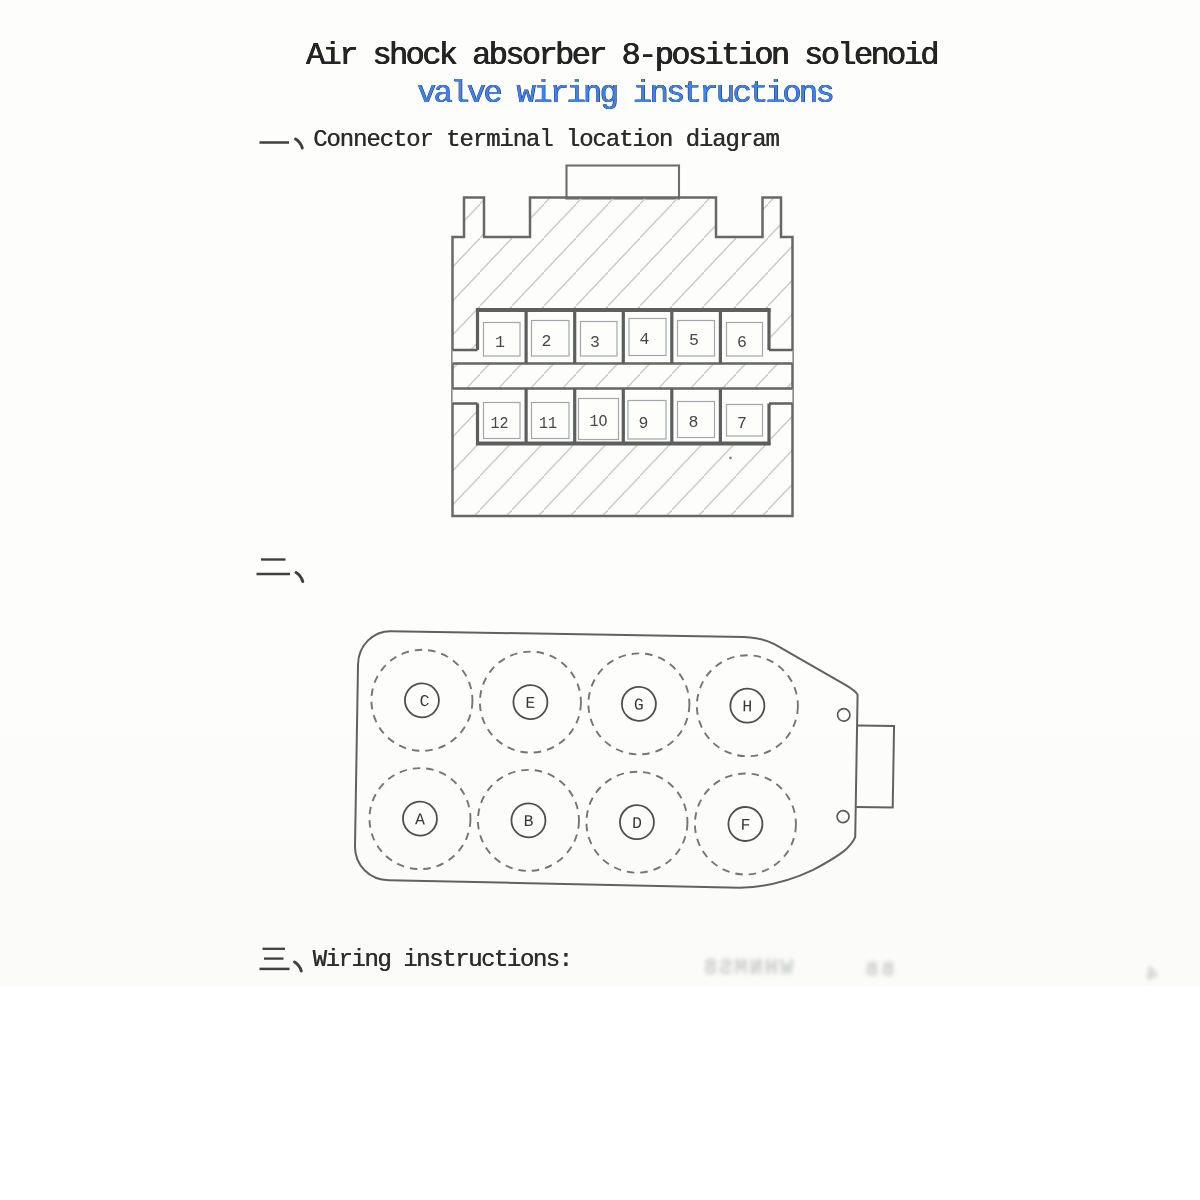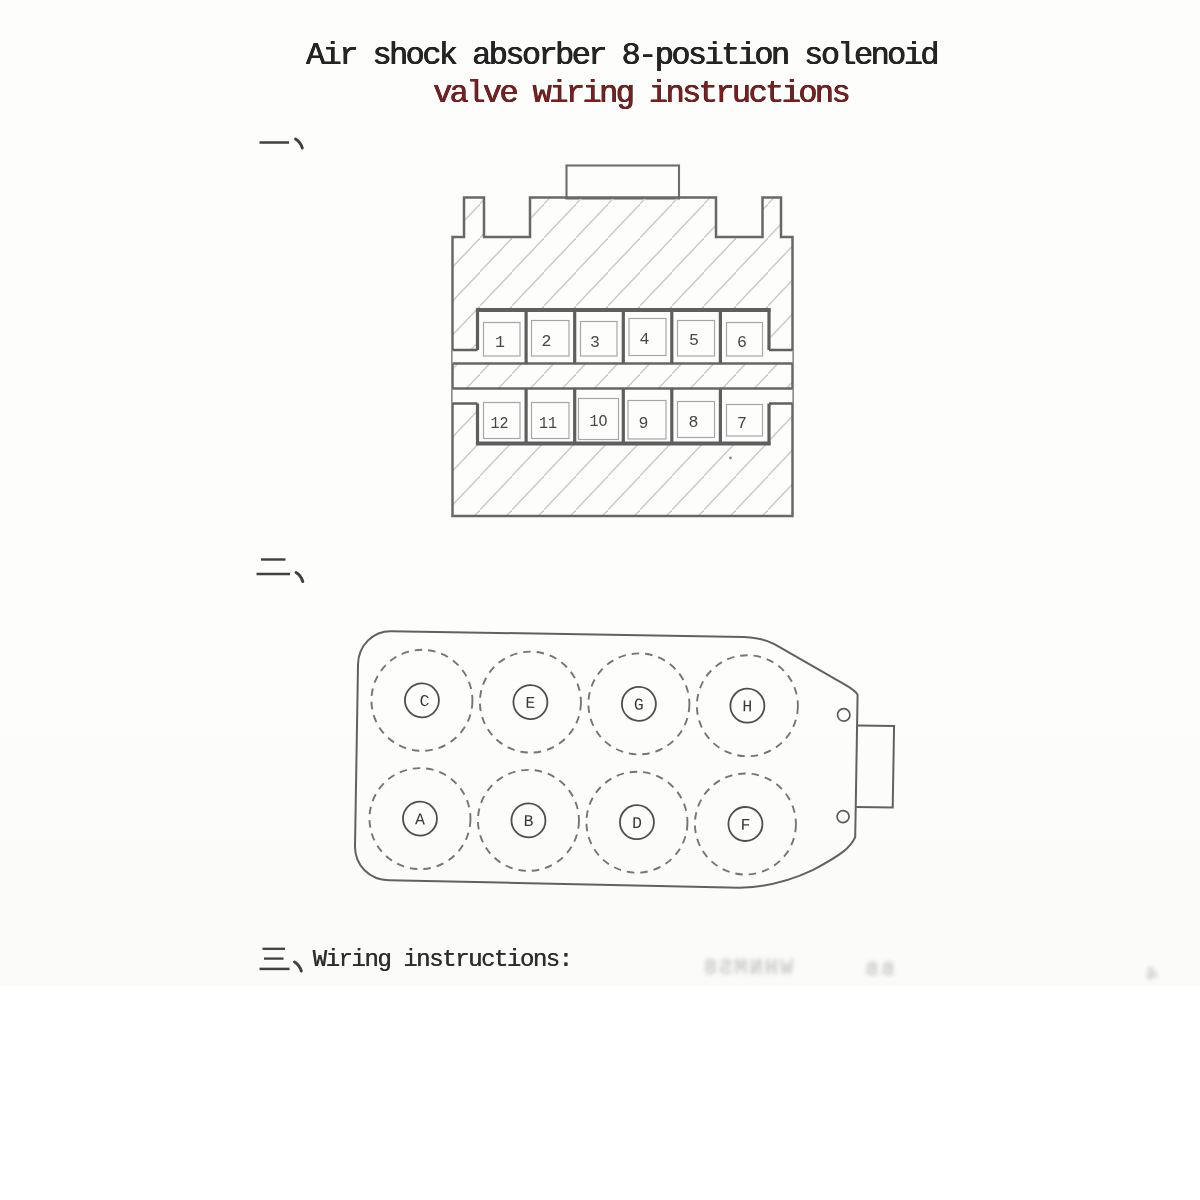--- a/index.html
+++ b/index.html
@@ -12,27 +12,28 @@
   .h{font-size:24px;letter-spacing:-1.1px;color:#2b2b2b;filter:blur(0.35px);text-shadow:0.45px 0 0 rgba(43,43,43,0.9);}
   .g{position:absolute;white-space:pre;line-height:1;transform:scaleX(-1);filter:blur(2px);
      font-weight:bold;color:rgba(150,156,150,0.48);}
 </style>
 </head>
 <body>
 <div id="page">
 
 <div class="t" id="t1" style="left:306px;top:39.5px;font-size:32px;letter-spacing:-2.6px;color:#242424;filter:blur(0.35px);text-shadow:0.5px 0 0 #242424, -0.3px 0 0 #242424;">Air shock absorber 8-position solenoid</div>
 
-<div class="t" id="t2" style="left:433px;top:77.5px;font-size:32px;letter-spacing:-2.6px;color:#7f1d1d;filter:blur(0.35px);text-shadow:0.5px 0 0 #242424, -0.3px 0 0 #242424;">valve wiring instructions</div>
+<div class="t" id="t2" style="left:417px;top:77.5px;font-size:32px;letter-spacing:-2.6px;color:#3b82f6;filter:blur(0.35px);text-shadow:0.5px 0 0 #242424, -0.3px 0 0 #242424;">valve wiring instructions</div>
 
 <svg class="soft" style="left:0;top:0;" width="320" height="200" viewBox="0 0 320 200">
   <path d="M259.5,142.5 L289,142.5" stroke="#3f3f3f" stroke-width="2.5" stroke-linecap="butt" fill="none"></path>
   <path d="M295.5,139 q5,3 6.8,9" stroke="#3f3f3f" stroke-width="2.9" stroke-linecap="round" fill="none"></path>
 </svg>
 
+<div class="t h" id="h1" style="left:313px;top:128.1px;">Connector terminal location diagram</div>
 
 <svg id="conn" class="soft" style="left:430px;top:150px;" width="380" height="380" viewBox="430 150 380 380">
   <defs>
     <pattern id="hatch" width="32" height="34" patternUnits="userSpaceOnUse">
       <path d="M-3,37 L35,-3" stroke="#cbcdc9" stroke-width="1.55" fill="none"></path>
     </pattern>
   </defs>
 
   <rect x="566.5" y="165.5" width="112.5" height="33" fill="#fdfdfc" stroke="#6e6e6e" stroke-width="2.1"></rect>
 

